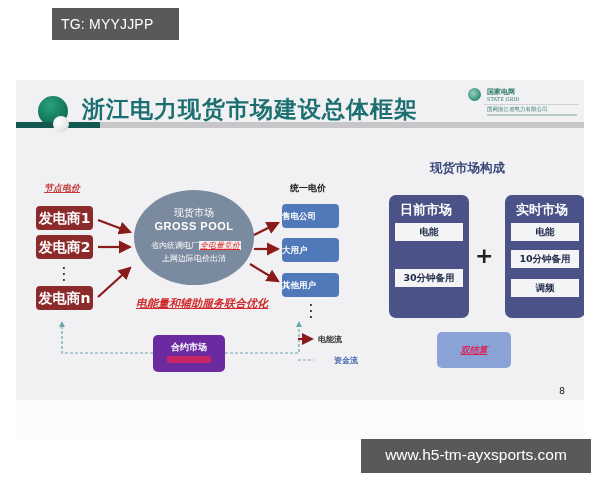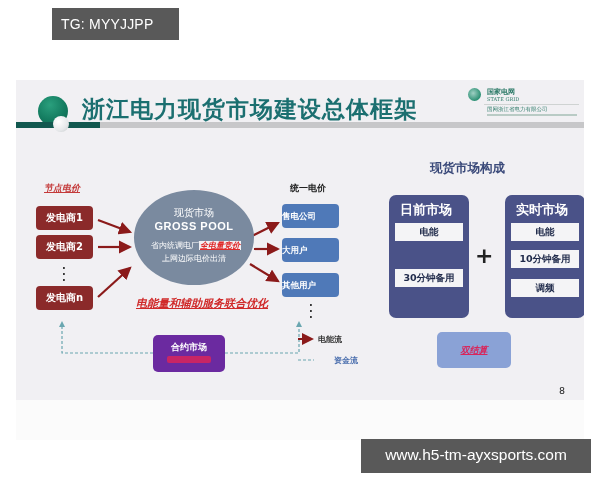--- a/index.html
+++ b/index.html
@@ -54,34 +54,34 @@
     .sg-company { position: absolute; left: 471px; top: 26px; font-size: 5.5px; color: #2f7c6a; }
     .sg-company-en { position: absolute; left: 471px; top: 34px; width: 90px; height: 2px; background: #b9cbc5; }
 
     
     .node-price-label {
       position: absolute; left: 28px; top: 102px; font-size: 9px; color: #c43a3a;
       font-style: italic; font-weight: bold; text-decoration: underline;
     }
     .gen-box {
       position: absolute; left: 20px; width: 57px; height: 24px; background: #8b2a2a;
-      border-radius: 4px; color: #ffffff; font-size: 10px; font-weight: bold;
+      border-radius: 4px; color: #ffffff; font-size: 14px; font-weight: bold;
       text-align: center; line-height: 24px;
     }
     .vdots {
       position: absolute; width: 3px; font-size: 10px; line-height: 6px; color: #333; font-weight: bold;
     }
     .pool {
       position: absolute; left: 118px; top: 110px; width: 120px; height: 95px; border-radius: 50%;
       background: #7a8a9f; color: #ffffff; text-align: center;
     }
     .pool-t1 { position: absolute; left: 0; right: 0; top: 16px; font-size: 10px; }
     .pool-t2 { position: absolute; left: 0; right: 0; top: 30px; font-size: 11px; font-weight: bold; letter-spacing: 0.5px; font-family: "Liberation Sans", sans-serif; }
     .pool-t3 { position: absolute; left: 4px; right: 0; top: 50px; font-size: 8px; }
-    .pool-t3 .hl { color: #e02a2a; font-style: italic; font-weight: bold; text-decoration: underline; background: #f1f0f3; padding: 0 1px; }
+    .pool-t3 .hl { color: #e02a2a; font-style: italic; font-weight: normal; text-decoration: underline; background: #f1f0f3; padding: 0 1px; }
     .pool-t4 { position: absolute; left: 0; right: 0; top: 63px; font-size: 8px; }
     .cooptim {
       position: absolute; left: 120px; top: 216px; font-size: 11px; color: #d02a2a;
       font-style: italic; font-weight: bold; text-decoration: underline;
     }
     .unified-label {
       position: absolute; left: 274px; top: 102px; font-size: 9px; color: #222; font-weight: bold;
     }
     .user-box {
       position: absolute; left: 266px; width: 57px; height: 24px; background: #4f79b8;

